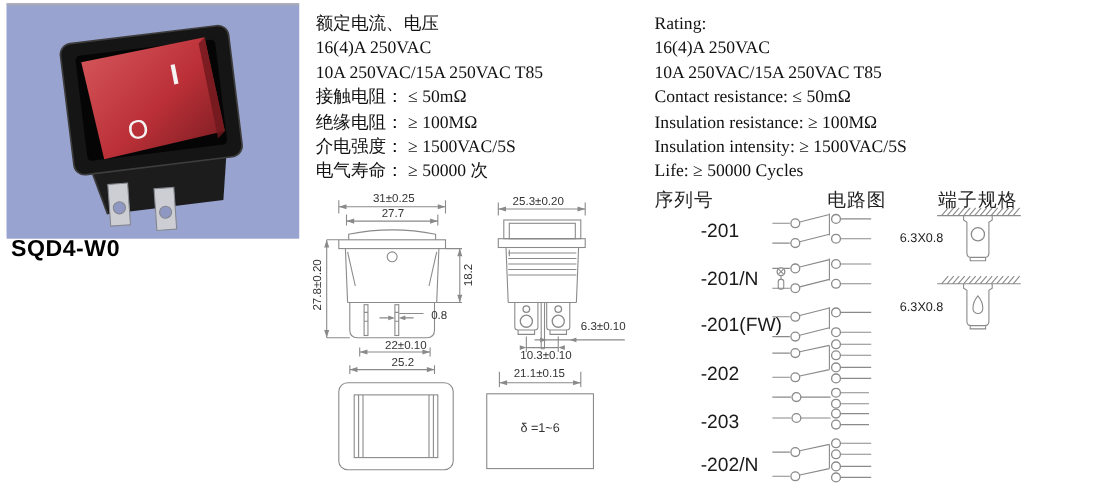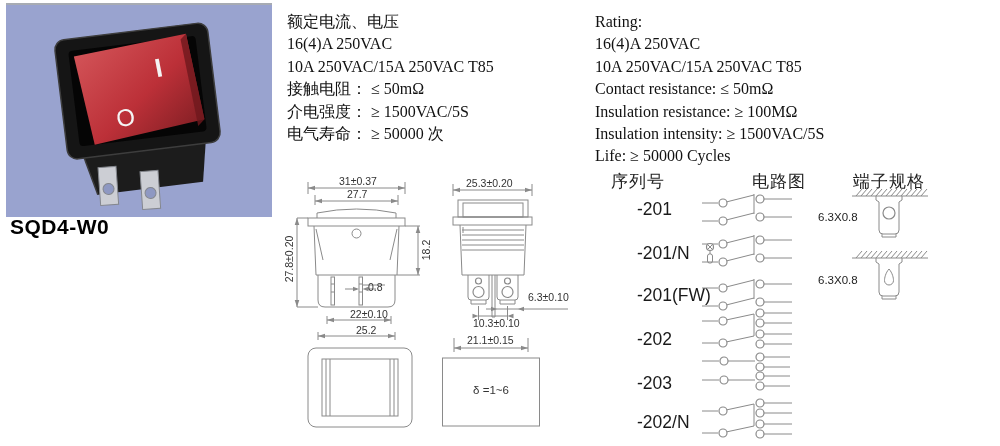--- a/index.html
+++ b/index.html
@@ -71,35 +71,36 @@
       </g>
     </svg>
   </div>
   <div class="abs model-title">SQD4-W0</div>
 
   <div class="abs specs specs-cn">
     <span>额定电流、电压</span>
     <span>16(4)A 250VAC</span>
     <span>10A 250VAC/15A 250VAC T85</span>
     <span>接触电阻： ≤ 50mΩ</span>
+    <span>绝缘电阻： ≥ 100MΩ</span>
     <span>介电强度： ≥ 1500VAC/5S</span>
     <span>电气寿命： ≥ 50000 次</span>
   </div>
 
   <div class="abs specs specs-en">
     <span>Rating:</span>
     <span>16(4)A 250VAC</span>
     <span>10A 250VAC/15A 250VAC T85</span>
     <span>Contact resistance: ≤ 50mΩ</span>
     <span>Insulation resistance: ≥ 100MΩ</span>
     <span>Insulation intensity: ≥ 1500VAC/5S</span>
     <span>Life: ≥ 50000 Cycles</span>
   </div>
 
-  <div class="abs col-head" style="left:595px;top:170px;margin-left:16px;">序列号</div>
+  <div class="abs col-head" style="left:595px;top:170px;">序列号</div>
   <div class="abs col-head" style="left:716px;top:170px;margin-left:36px;">电路图</div>
   <div class="abs col-head" style="left:853px;top:170px;">端子规格</div>
 
   <div class="abs series-label" style="left:637px;top:199px;">-201</div>
   <div class="abs series-label" style="left:637px;top:243px;">-201/N</div>
   <div class="abs series-label" style="left:637px;top:285px;">-201(FW)</div>
   <div class="abs series-label" style="left:637px;top:329px;">-202</div>
   <div class="abs series-label" style="left:637px;top:373px;">-203</div>
   <div class="abs series-label" style="left:637px;top:412px;">-202/N</div>
 
@@ -201,25 +202,25 @@
     <path class="ln" d="M44,144 V152 M108,144 V152 M44,148 H108"></path>
     <path class="ar" d="M44,148 l7,-2.3 v4.6 z M108,148 l-7,-2.3 v4.6 z"></path>
     <path class="ln" d="M35,160 V168 M112,160 V168 M35,164 H112"></path>
     <path class="ar" d="M35,164 l7,-2.3 v4.6 z M112,164 l-7,-2.3 v4.6 z"></path>
 
     <path class="ln" d="M14,46 H25 M14,135 H35 M14,46 V135"></path>
     <path class="ar" d="M14,46 l-2.3,7 h4.6 z M14,135 l-2.3,-7 h4.6 z"></path>
     <path class="ln" d="M122,54 H137 M114,103 H137 M135,54 V103"></path>
     <path class="ar" d="M135,54 l-2.3,7 h4.6 z M135,103 l-2.3,-7 h4.6 z"></path>
   </svg>
-  <div class="abs dim" style="left:339px;top:175px;">31±0.37</div>
+  <div class="abs dim" style="left:339px;top:175px;">31±0.25</div>
   <div class="abs dim" style="left:347px;top:188px;">27.7</div>
   <div class="abs dim vdim" style="left:259px;top:253px;width:60px;">27.8±0.20</div>
   <div class="abs dim vdim" style="left:406px;top:244px;width:40px;">18.2</div>
-  <div class="abs dim" style="left:368px;top:281px;">0.8</div>
+  <div class="abs dim" style="left:392px;top:281px;">0.8</div>
   <div class="abs dim" style="left:350px;top:308px;">22±0.10</div>
   <div class="abs dim" style="left:356px;top:324px;text-align:center;">25.2</div>
 
   <svg class="abs" style="left:440px;top:172px;" width="150" height="180" viewBox="0 0 150 180">
     <path class="ln" d="M13,12 V24 M92,12 V24 M13,18 H92"></path>
     <path class="ar" d="M13,18 l7,-2.3 v4.6 z M92,18 l-7,-2.3 v4.6 z"></path>
 
     <rect class="ln" x="18" y="28" width="70" height="17"></rect>
     <rect class="ln" x="23" y="31" width="60" height="14"></rect>
     <rect class="ln" x="13" y="45" width="79" height="8"></rect>

